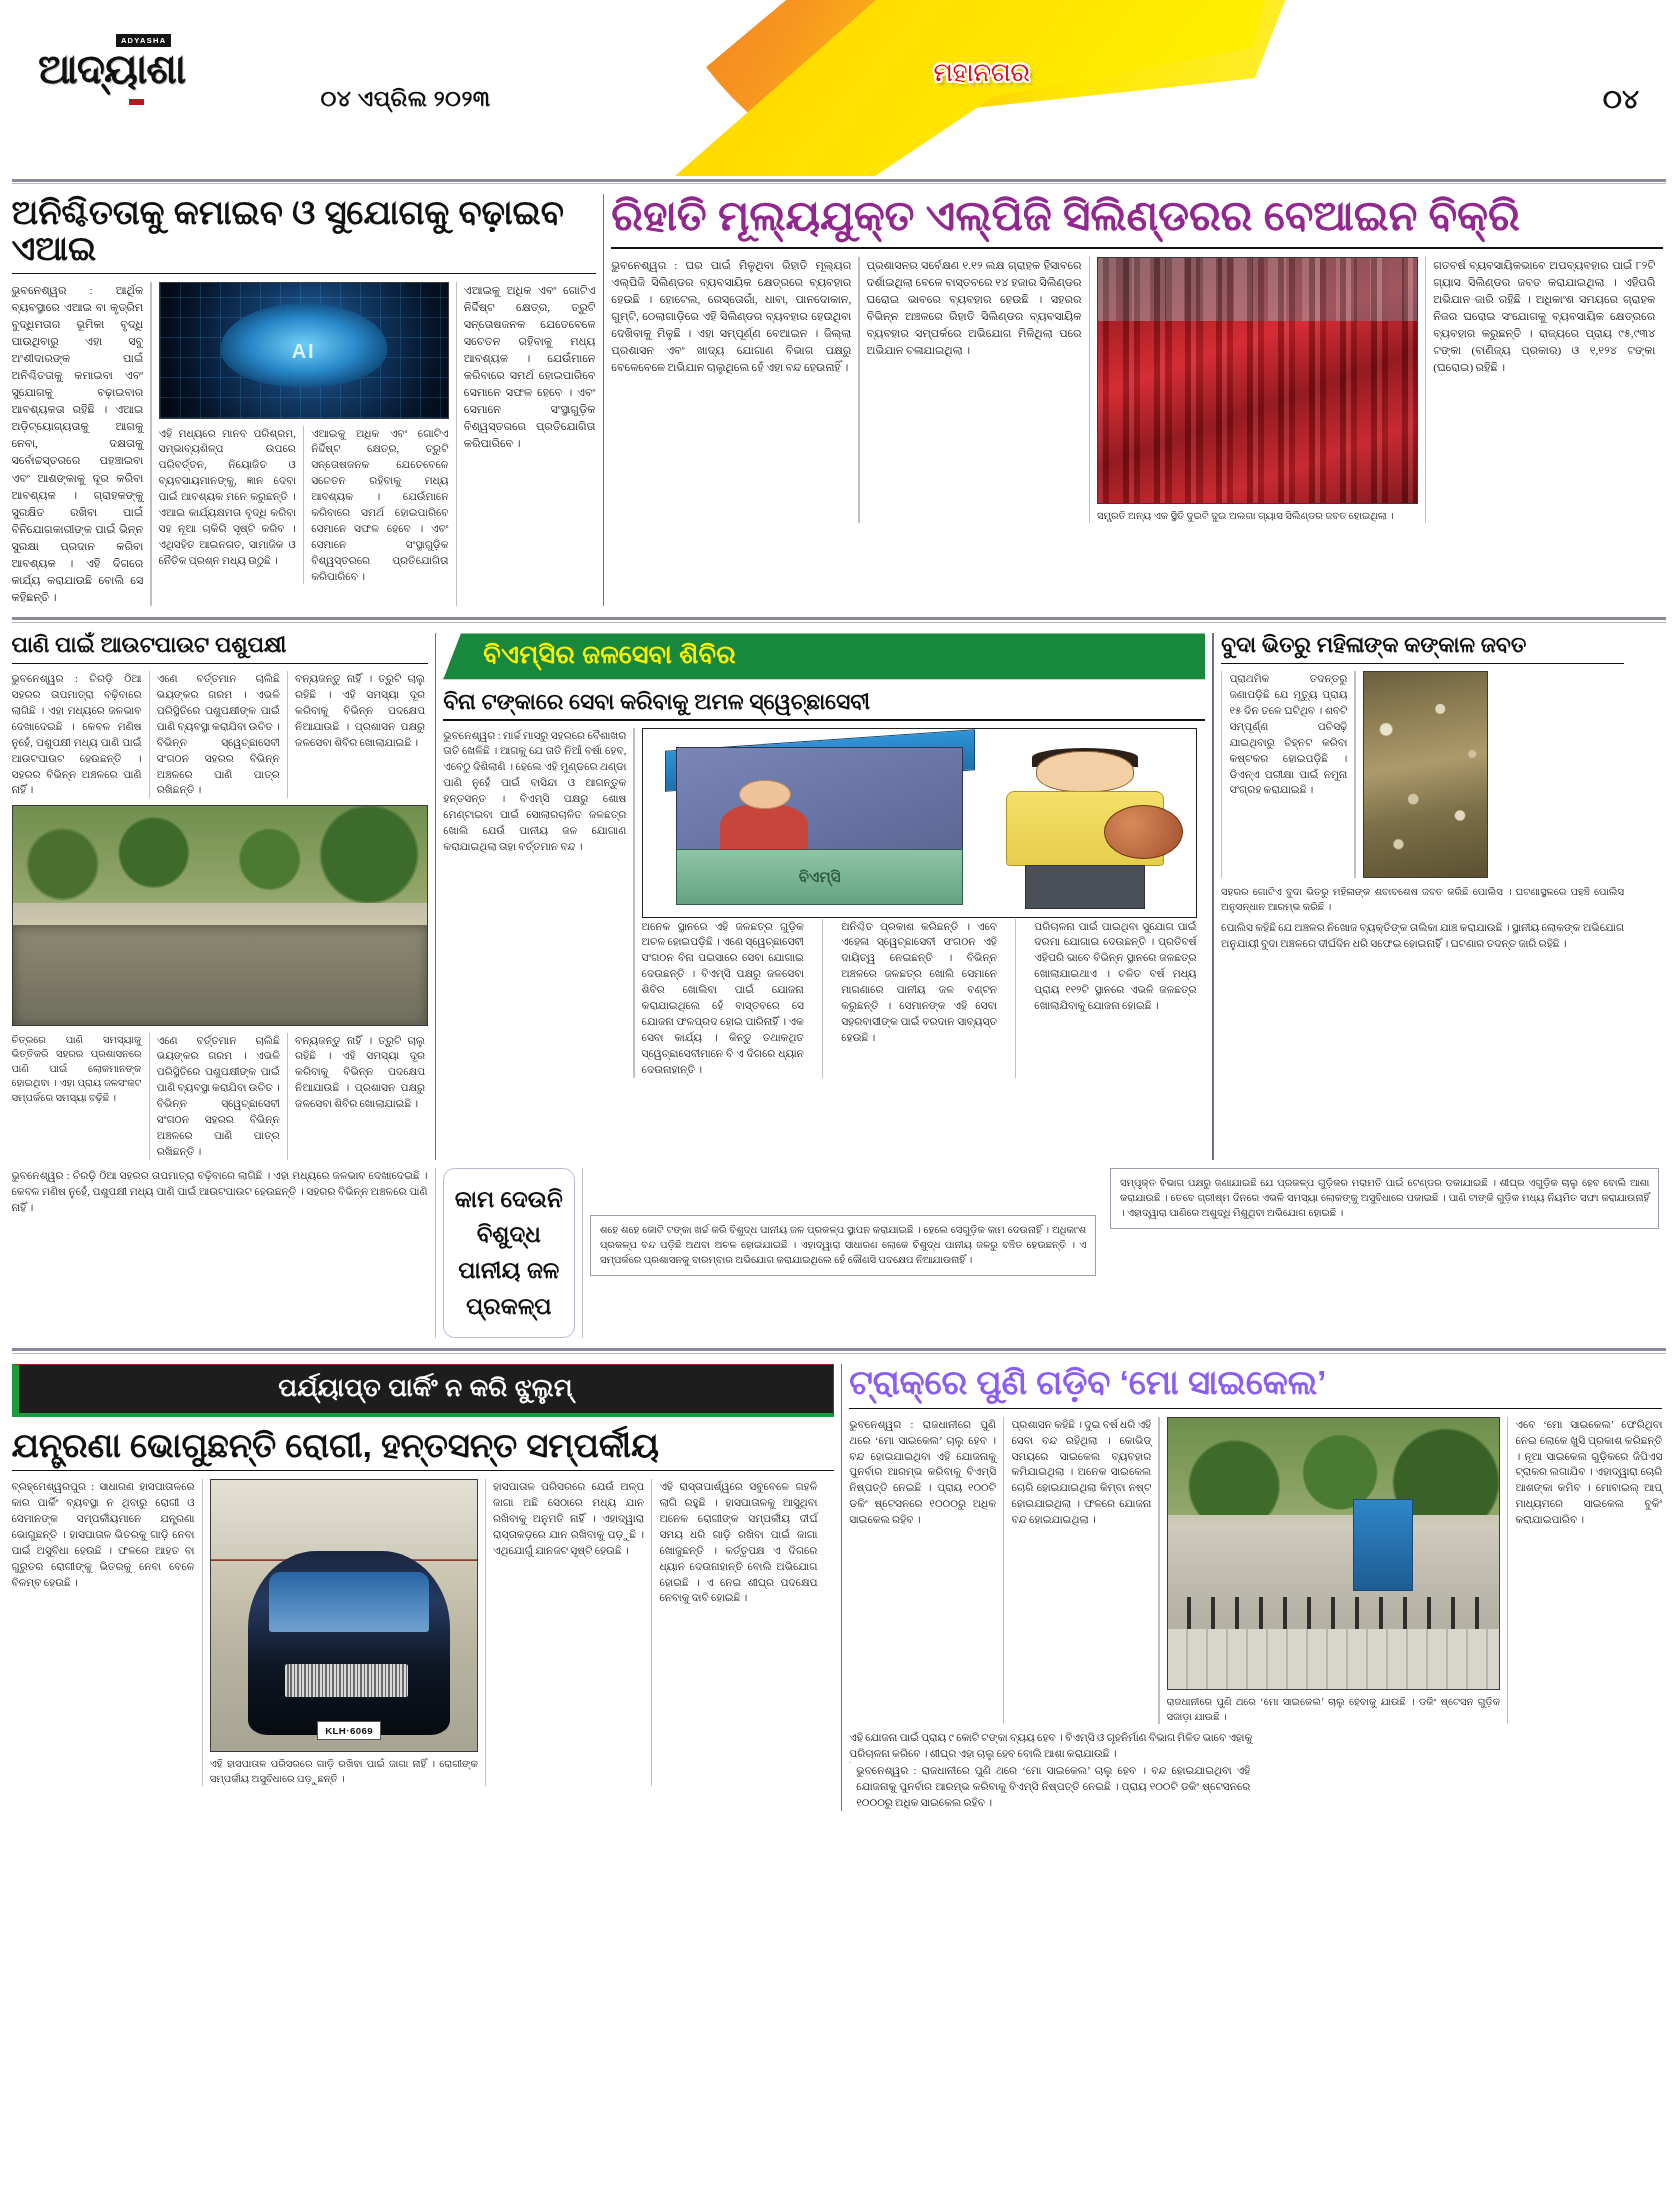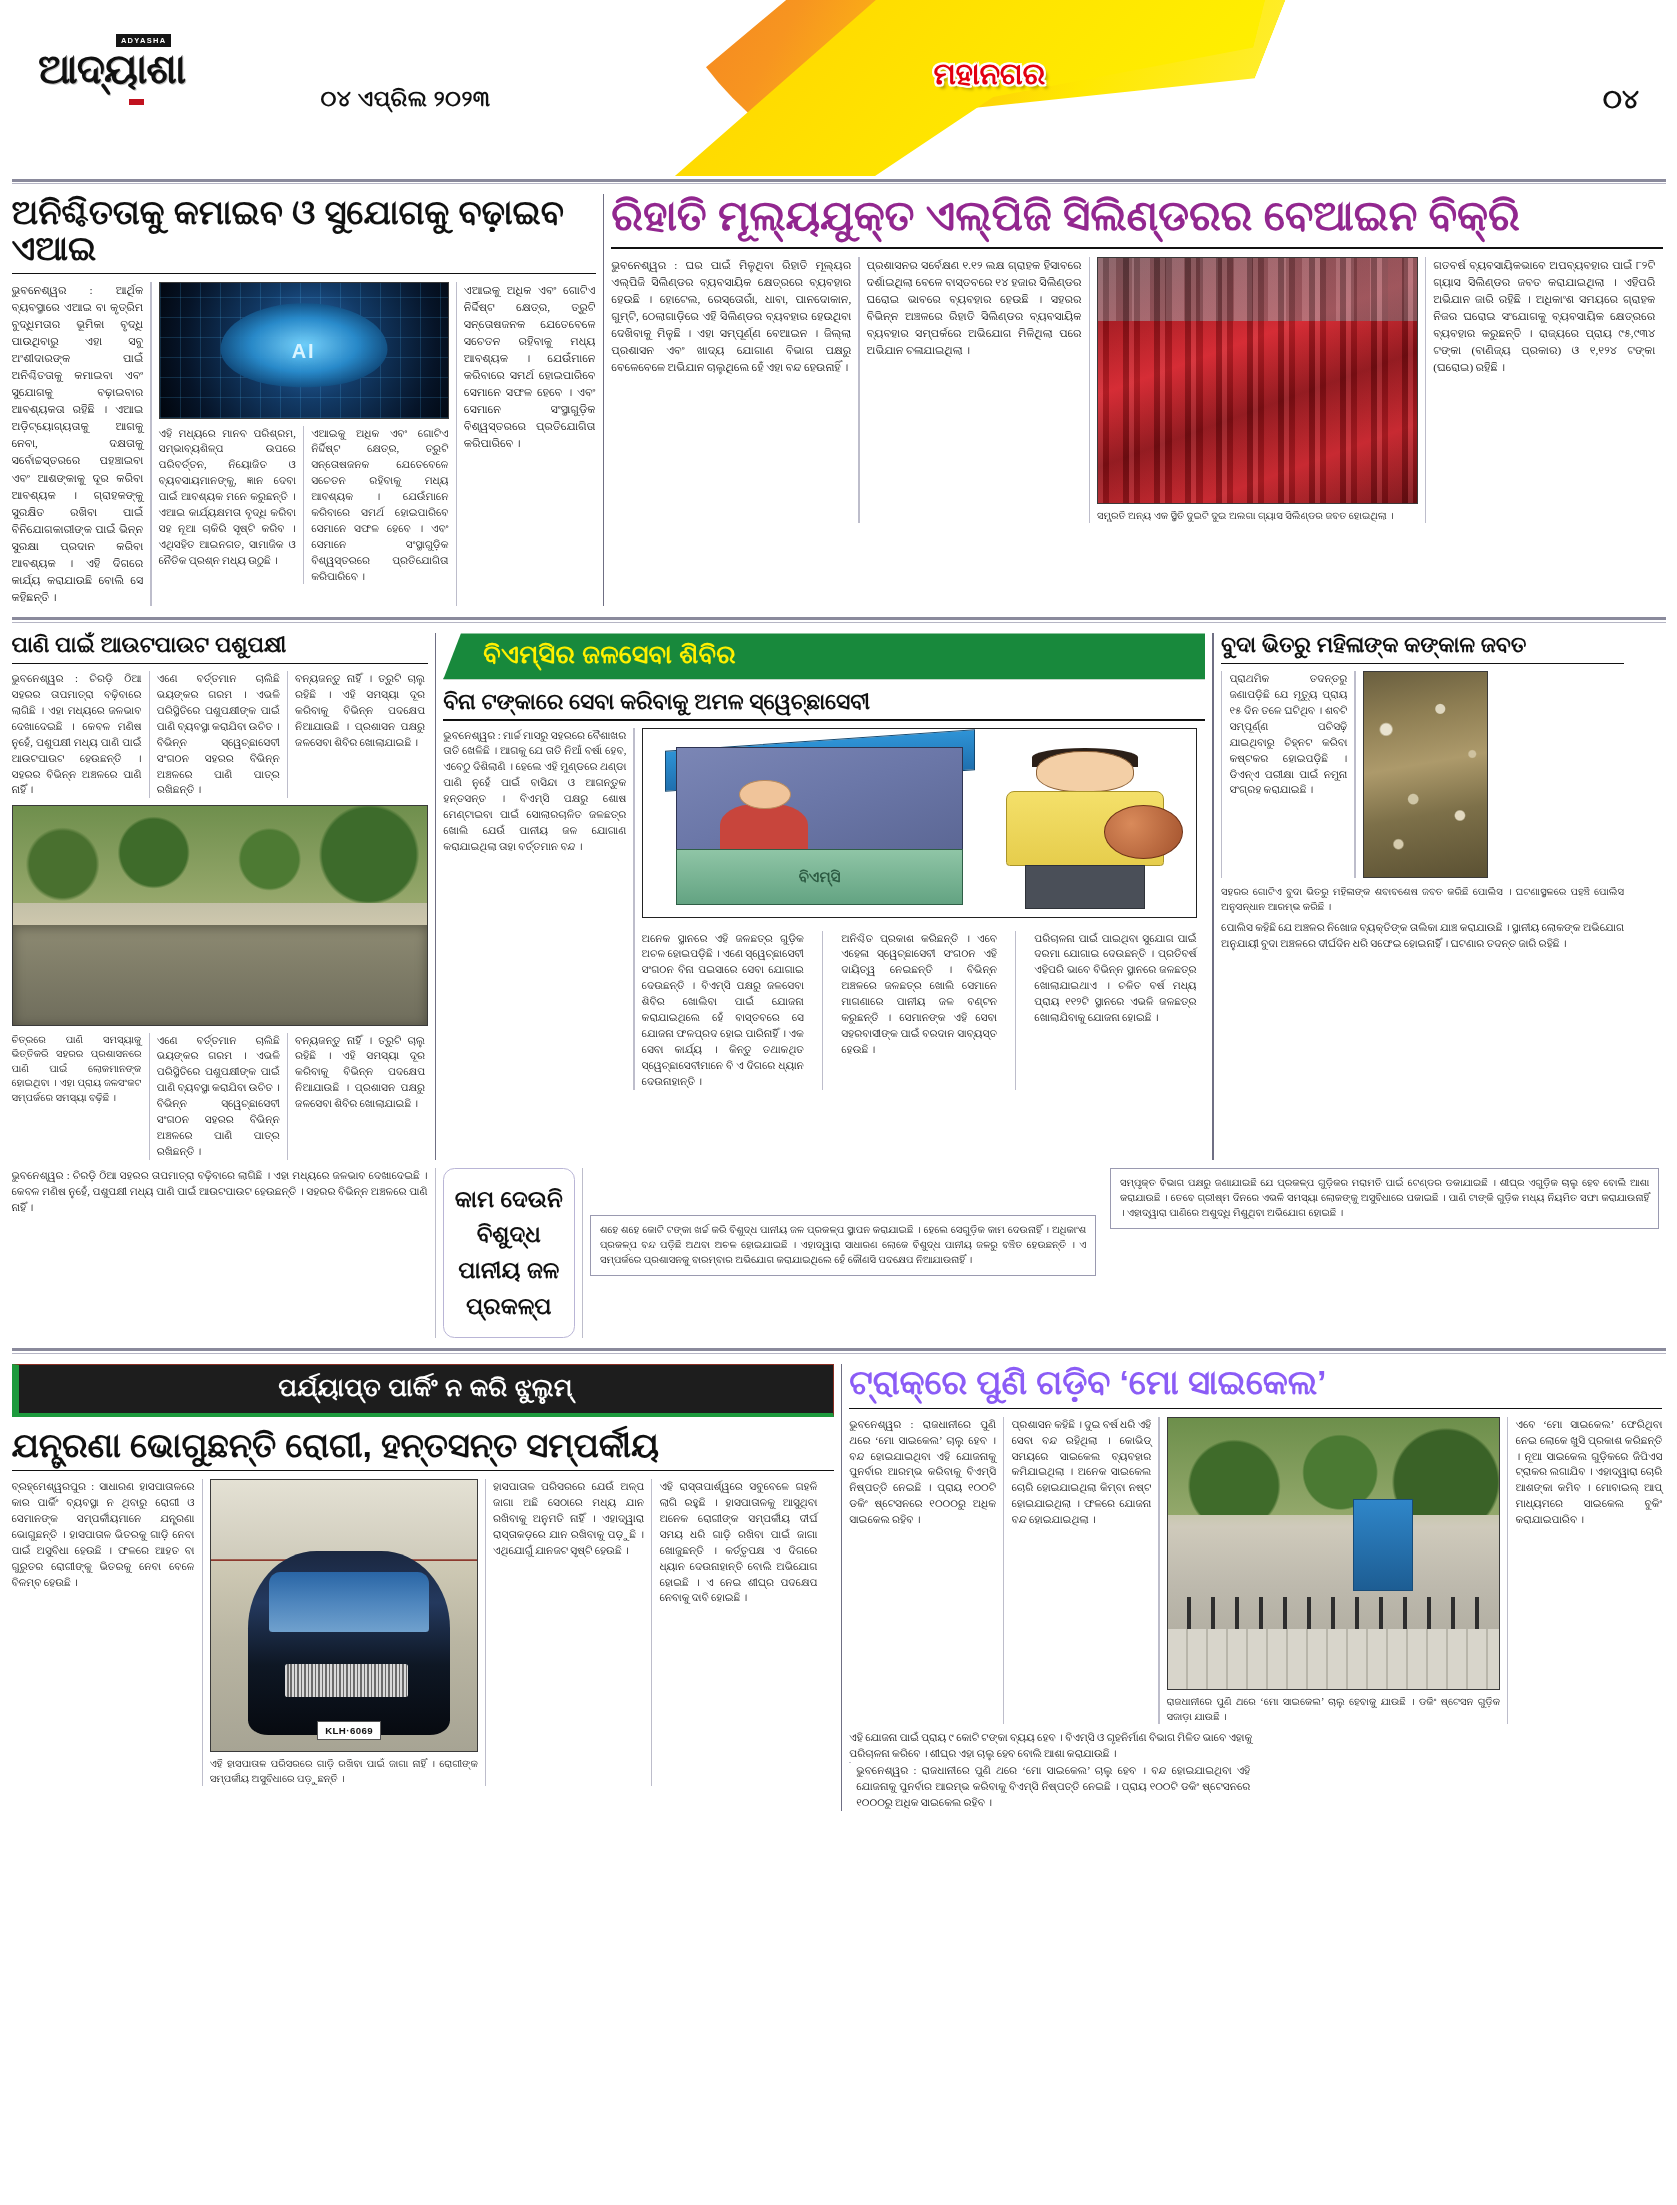--- a/index.html
+++ b/index.html
@@ -38,21 +38,21 @@
     background: #151515; color: #fff; font-size: 7.5px; letter-spacing: 1.3px;
     padding: 2.2px 4.9px; font-weight: 600;
   }
   .logo-rule { position: absolute; left: 91px; top: 50px; width: 15px; height: 6.2px; background: #c1121f; }
   .date-line {
     position: absolute; left: 309px; top: 86px;
     font-size: 22px; color: #111; font-weight: 700; letter-spacing: 0.4px;
   }
   .section-name {
     position: absolute; left: 922px; top: 57px;
-    font-size: 30px; font-weight: 700; color: #e3000f; letter-spacing: -0.4px;
+    font-size: 26px; font-weight: 400; color: #e3000f; letter-spacing: -0.4px;
     text-shadow: -1.8px -1.8px 0 #fff, 1.8px -1.8px 0 #fff, -1.8px 1.8px 0 #fff, 1.8px 1.8px 0 #fff,
                  0 -2.2px 0 #fff, 0 2.2px 0 #fff, -2.2px 0 0 #fff, 2.2px 0 0 #fff, 3.5px 4px 3.1px rgba(0,0,0,.35);
   }
   .page-no {
     position: absolute; right: 26.5px; top: 84px;
     font-size: 26.5px; font-weight: 800; color: #111;
   }
 
   
   .hr-thick { height: 3.1px; background: #8a8a9c; margin: 2.6px 0 0 0; }
@@ -366,21 +366,21 @@
               <span>ବିଏମ୍‌ସି</span>
             </div>
             <div class="man">
               <div class="hair"></div>
                 <div class="head"></div>
               <div class="shirt"></div>
                 <div class="pot"></div>
                 <div class="pants"></div>
             </div>
           </div>
-          <div class="cols" style="margin-top:13px;gap:11px;">
+          <div class="cols" style="margin-top:1px;gap:11px;">
             <div class="col first-col" style="width:184px;">
               <div class="body-col small">ଅନେକ ସ୍ଥାନରେ ଏହି ଜଳଛତ୍ର ଗୁଡ଼ିକ ଅଚଳ ହୋଇପଡ଼ିଛି । ଏଣେ ସ୍ୱେଚ୍ଛାସେବୀ ସଂଗଠନ ବିନା ପଇସାରେ ସେବା ଯୋଗାଇ ଦେଉଛନ୍ତି । ବିଏମ୍‌ସି ପକ୍ଷରୁ ଜଳସେବା ଶିବିର ଖୋଲିବା ପାଇଁ ଯୋଜନା କରାଯାଇଥିଲେ ହେଁ ବାସ୍ତବରେ ସେ ଯୋଜନା ଫଳପ୍ରଦ ହୋଇ ପାରିନାହିଁ । ଏକ ସେବା କାର୍ଯ୍ୟ । କିନ୍ତୁ ତଥାକଥିତ ସ୍ୱେଚ୍ଛାସେବୀମାନେ ବି ଏ ଦିଗରେ ଧ୍ୟାନ ଦେଉନାହାନ୍ତି ।</div>
             </div>
             <div class="vrule"></div>
             <div class="col" style="width:184px;">
               <div class="body-col small">ଅନିଶ୍ଚିତ ପ୍ରକାଶ କରିଛନ୍ତି । ଏବେ ଏହେଳା ସ୍ୱେଚ୍ଛାସେବୀ ସଂଗଠନ ଏହି ଦାୟିତ୍ୱ ନେଇଛନ୍ତି । ବିଭିନ୍ନ ଅଞ୍ଚଳରେ ଜଳଛତ୍ର ଖୋଲି ସେମାନେ ମାଗଣାରେ ପାନୀୟ ଜଳ ବଣ୍ଟନ କରୁଛନ୍ତି । ସେମାନଙ୍କ ଏହି ସେବା ସହରବାସୀଙ୍କ ପାଇଁ ବରଦାନ ସାବ୍ୟସ୍ତ ହେଉଛି ।</div>
             </div>
             <div class="vrule"></div>
             <div class="col last-col" style="width:184px;">
               <div class="body-col small">ପରିଚାଳନା ପାଇଁ ପାଇଥିବା ସୁଯୋଗ ପାଇଁ ଦରମା ଯୋଗାଇ ଦେଉଛନ୍ତି । ପ୍ରତିବର୍ଷ ଏହିପରି ଭାବେ ବିଭିନ୍ନ ସ୍ଥାନରେ ଜଳଛତ୍ର ଖୋଲାଯାଇଥାଏ । ଚଳିତ ବର୍ଷ ମଧ୍ୟ ପ୍ରାୟ ୧୧୨ଟି ସ୍ଥାନରେ ଏଭଳି ଜଳଛତ୍ର ଖୋଲାଯିବାକୁ ଯୋଜନା ହୋଇଛି ।</div>

